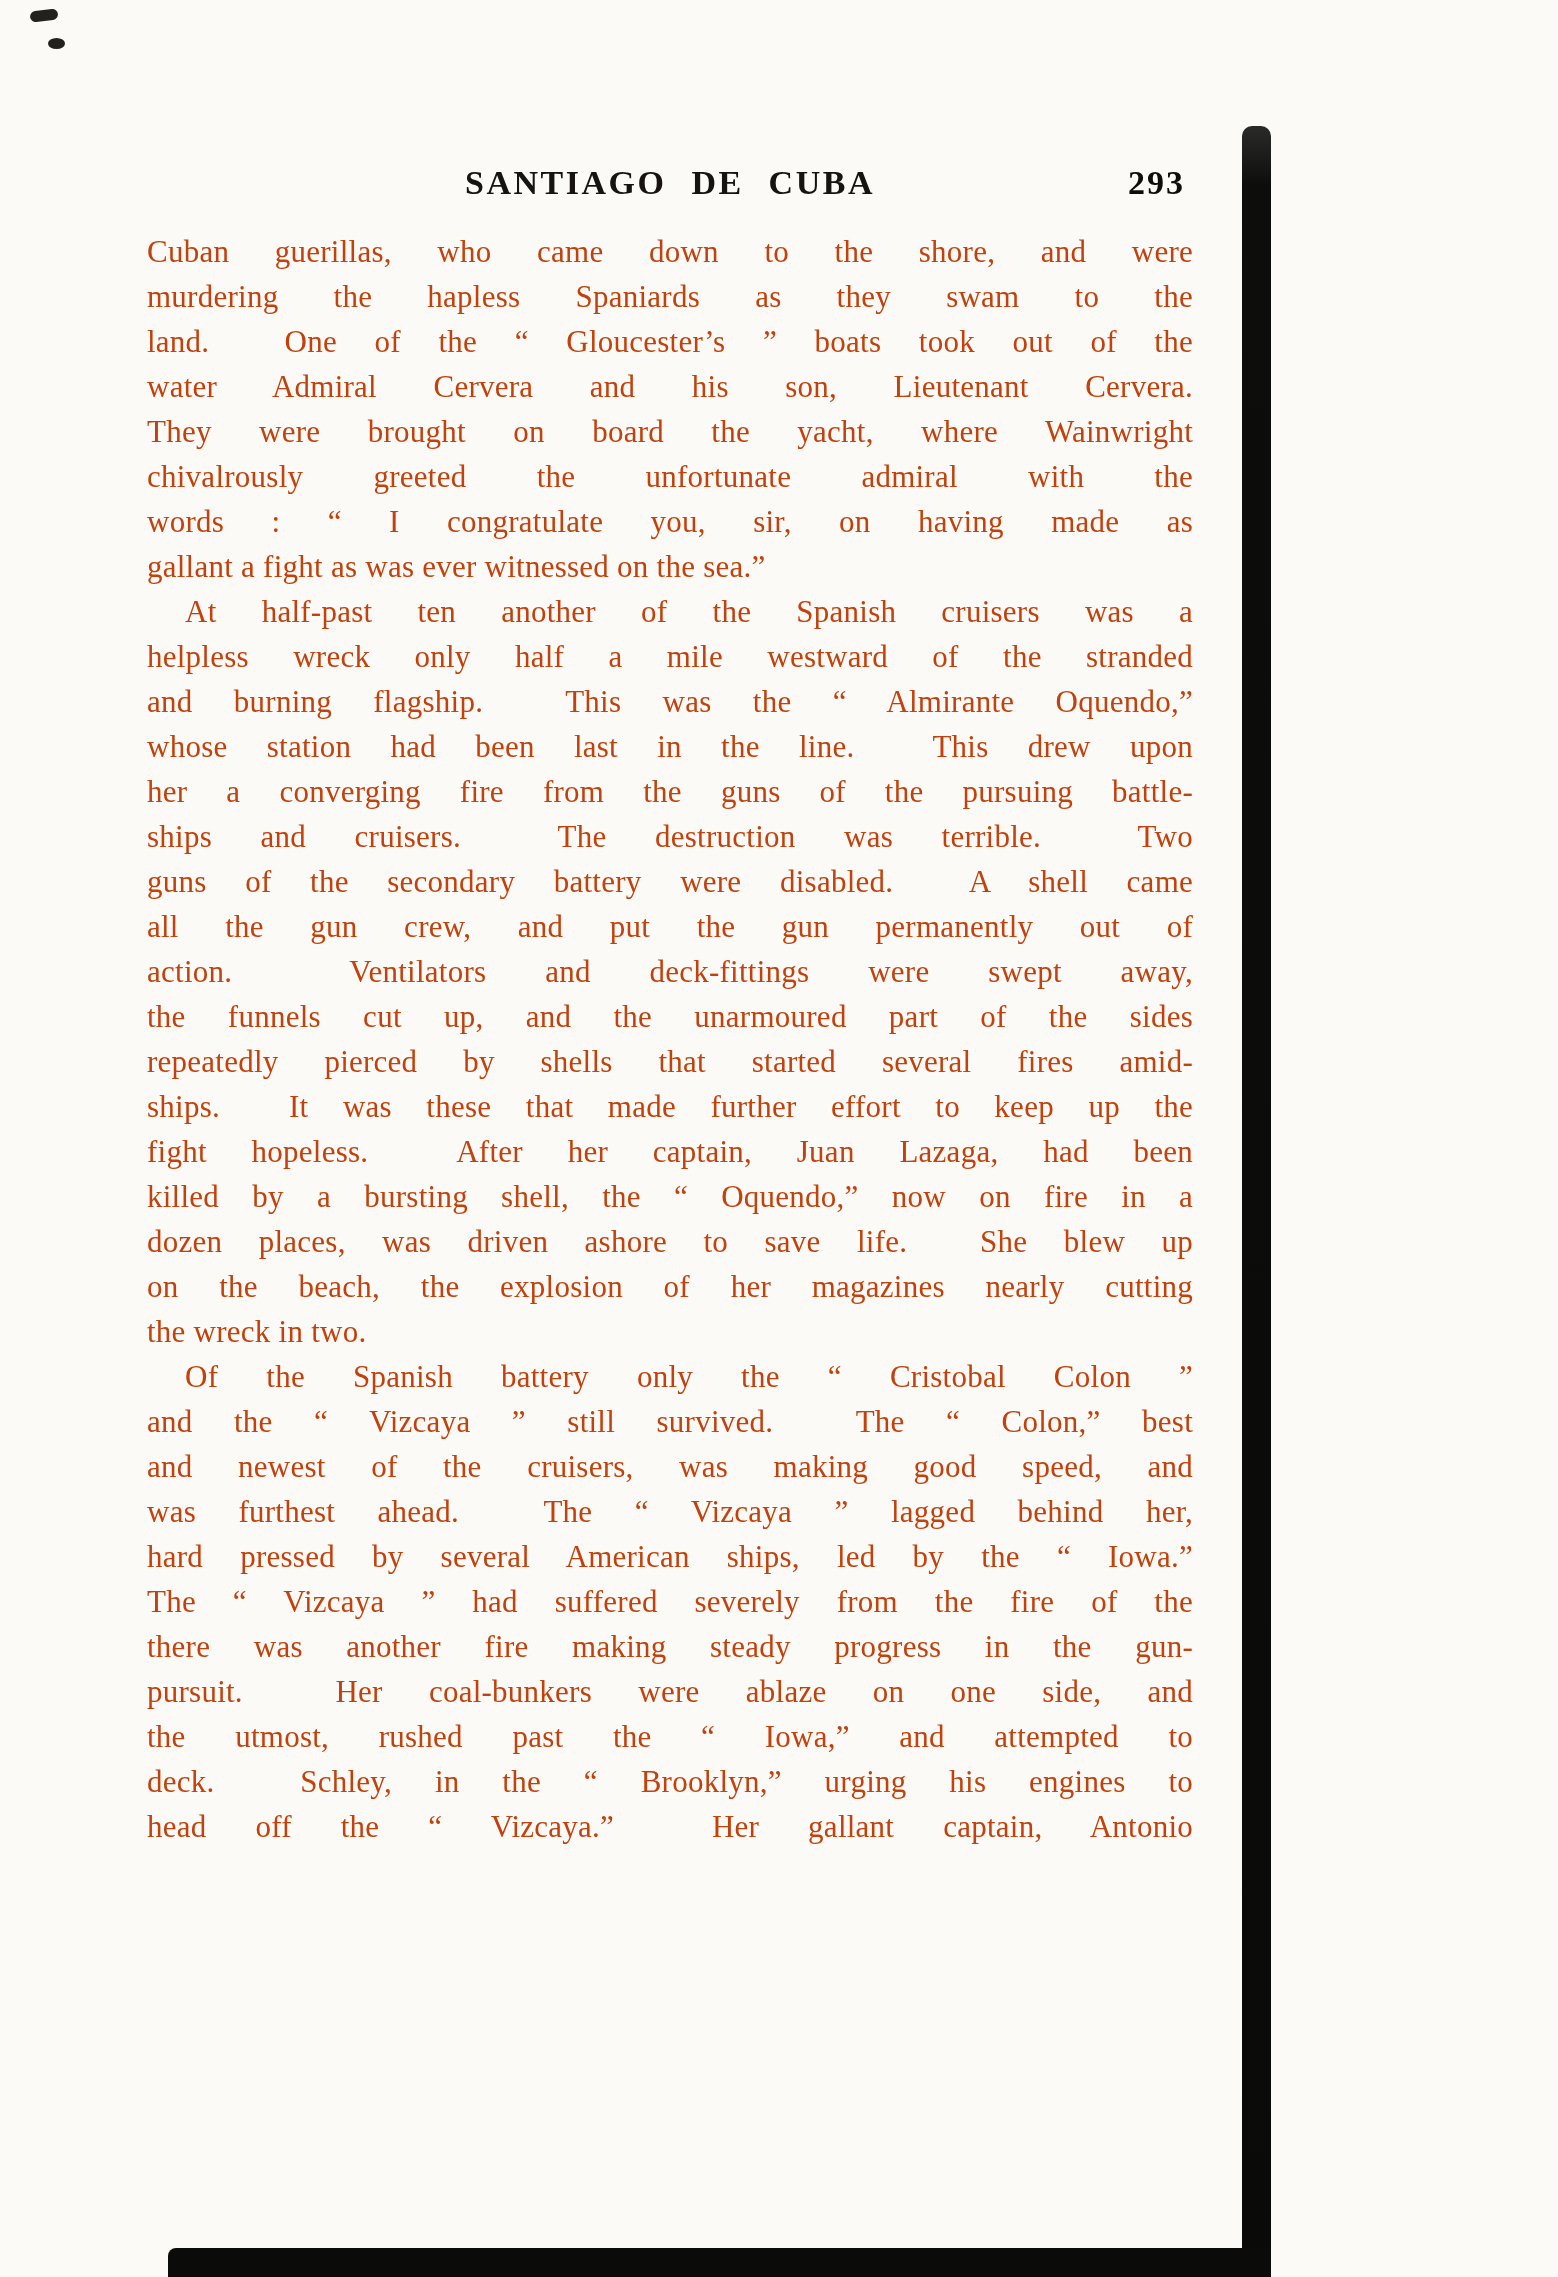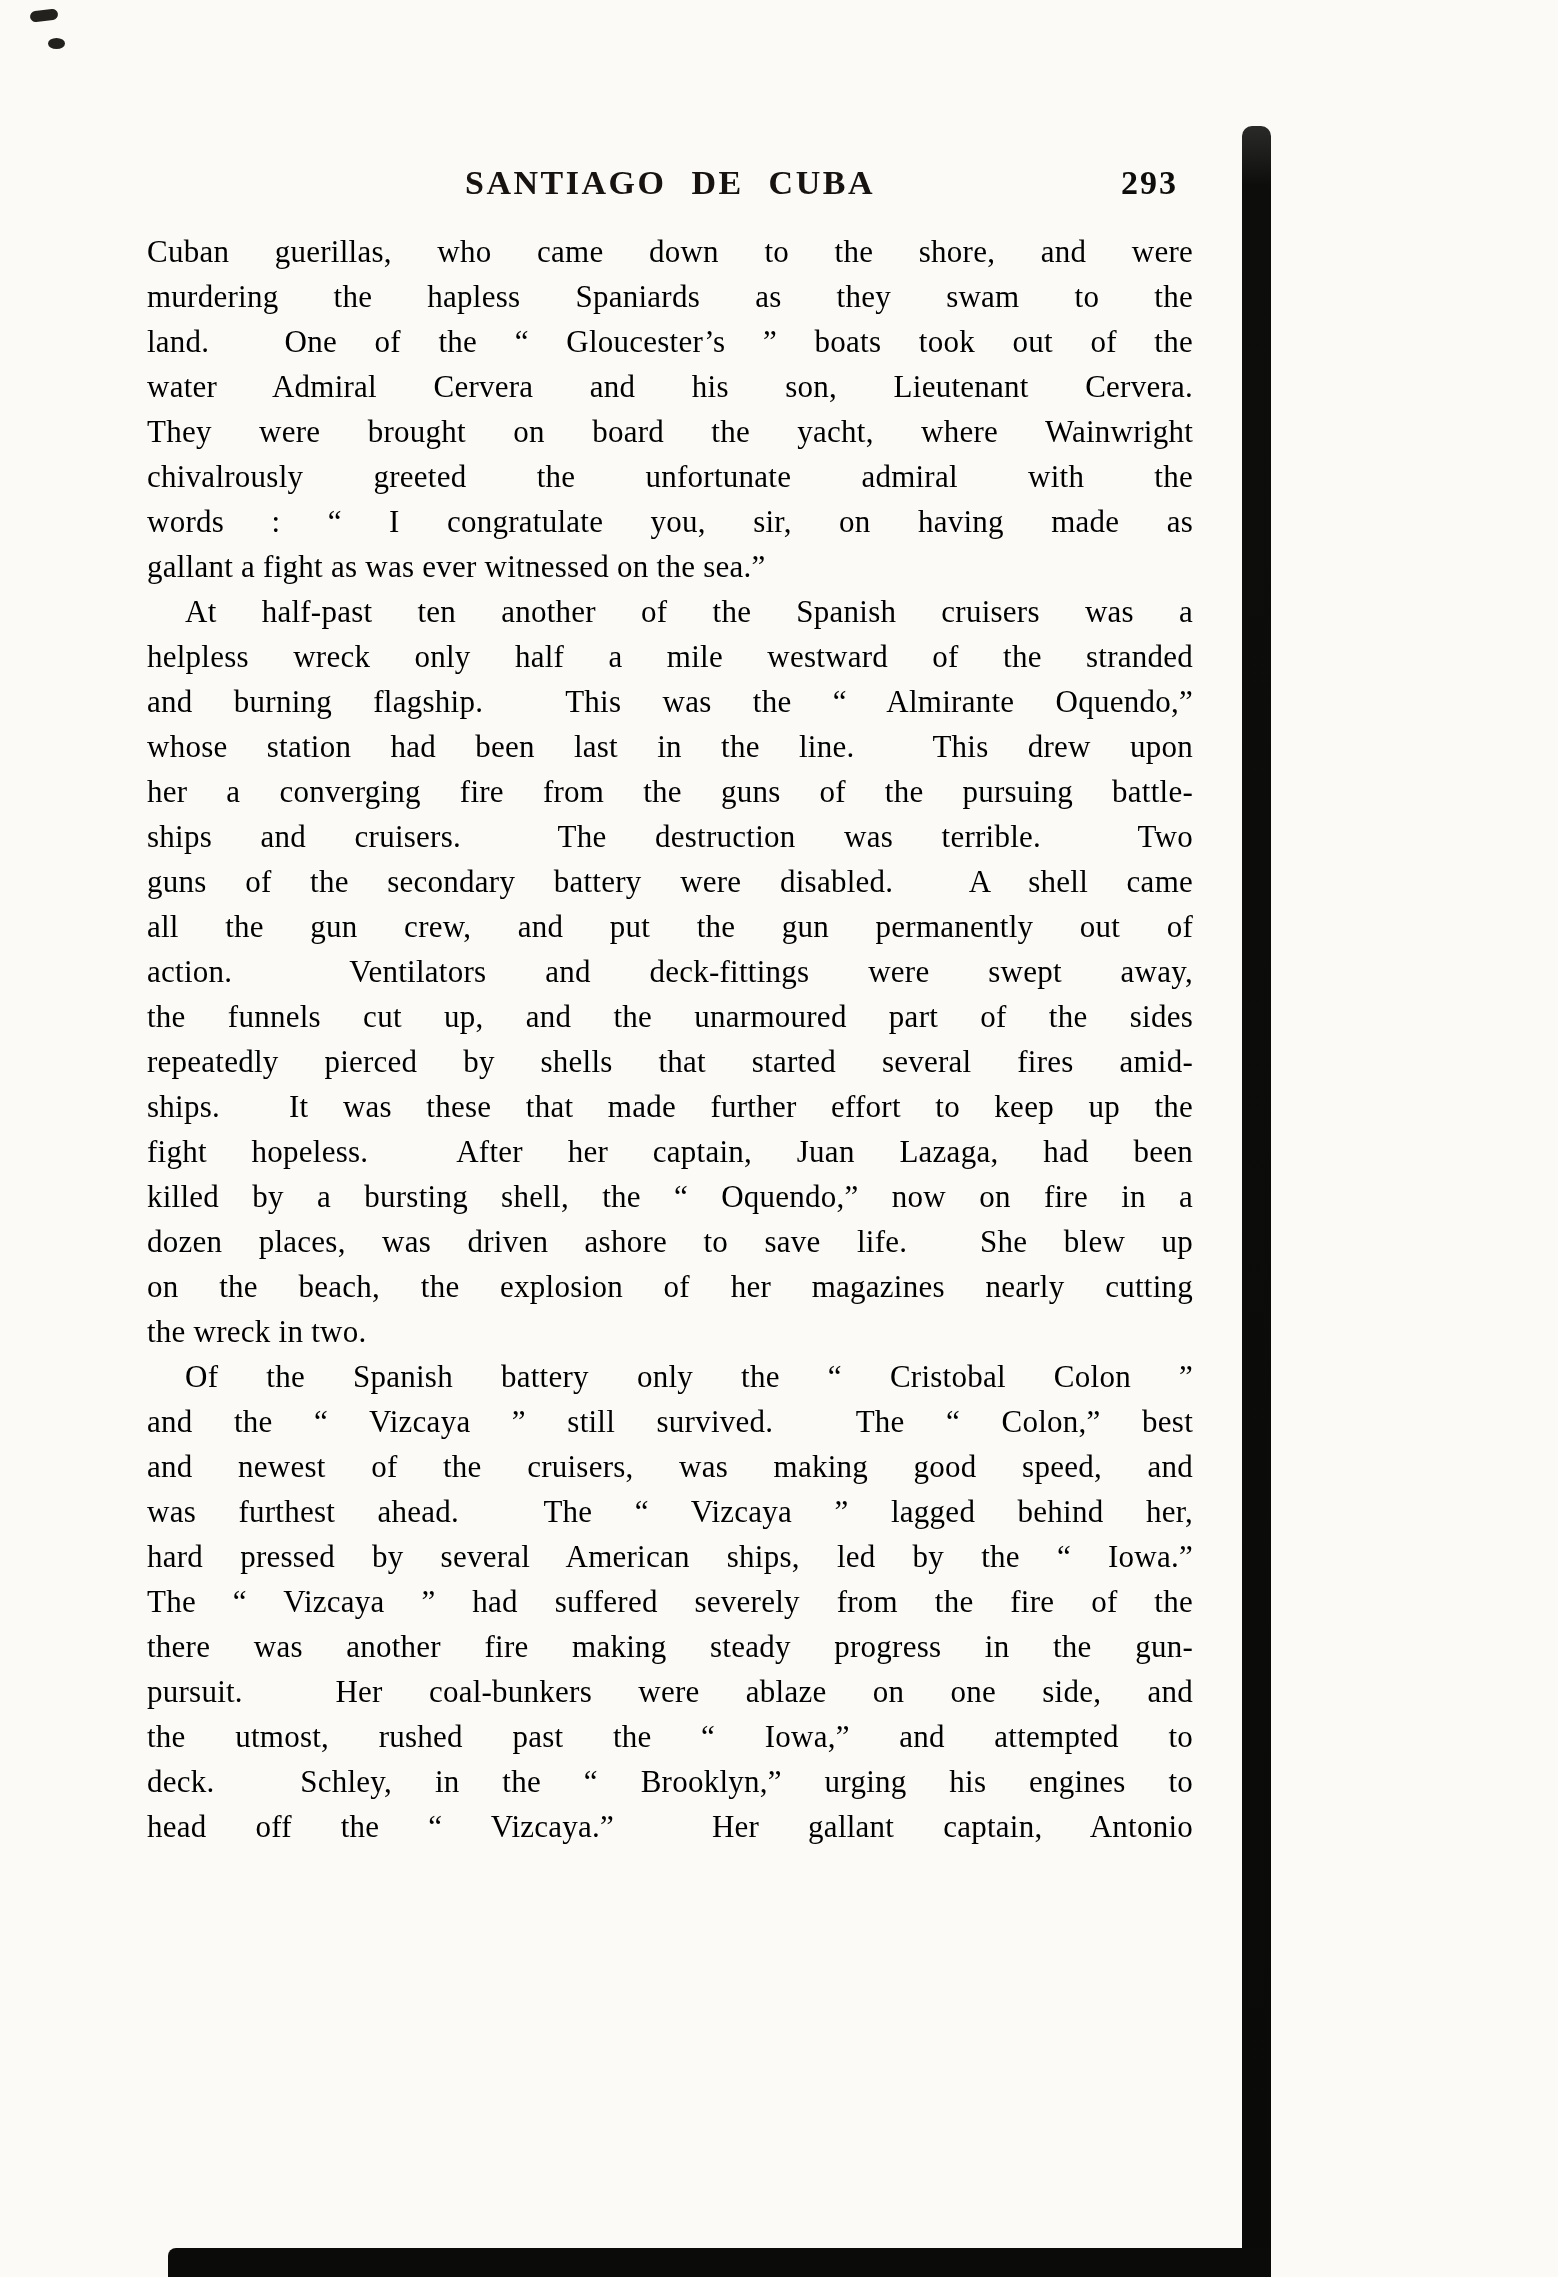--- a/index.html
+++ b/index.html
@@ -35,34 +35,34 @@
     text-align: center;
     font-weight: bold;
     font-size: 34px;
     line-height: 38px;
     letter-spacing: 2.5px;
     word-spacing: 14px;
     color: #171310;
   }
   .pagenum {
     position: absolute;
-    right: 15px;
+    right: 8px;
     top: 0;
     font-weight: bold;
     font-size: 34px;
     line-height: 38px;
     letter-spacing: 2px;
     color: #0f0d0b;
   }
   .para { margin: 0; }
   .line {
     font-size: 31px;
     line-height: 45px;
     letter-spacing: 0.25px;
-    color: #000000;
+    color: #c2410c;
     text-align: justify;
     text-align-last: justify;
     -moz-text-align-last: justify;
   }
   .line.endline {
     text-align-last: left;
     -moz-text-align-last: left;
   }
   .line.indent {
     text-indent: 38px;

